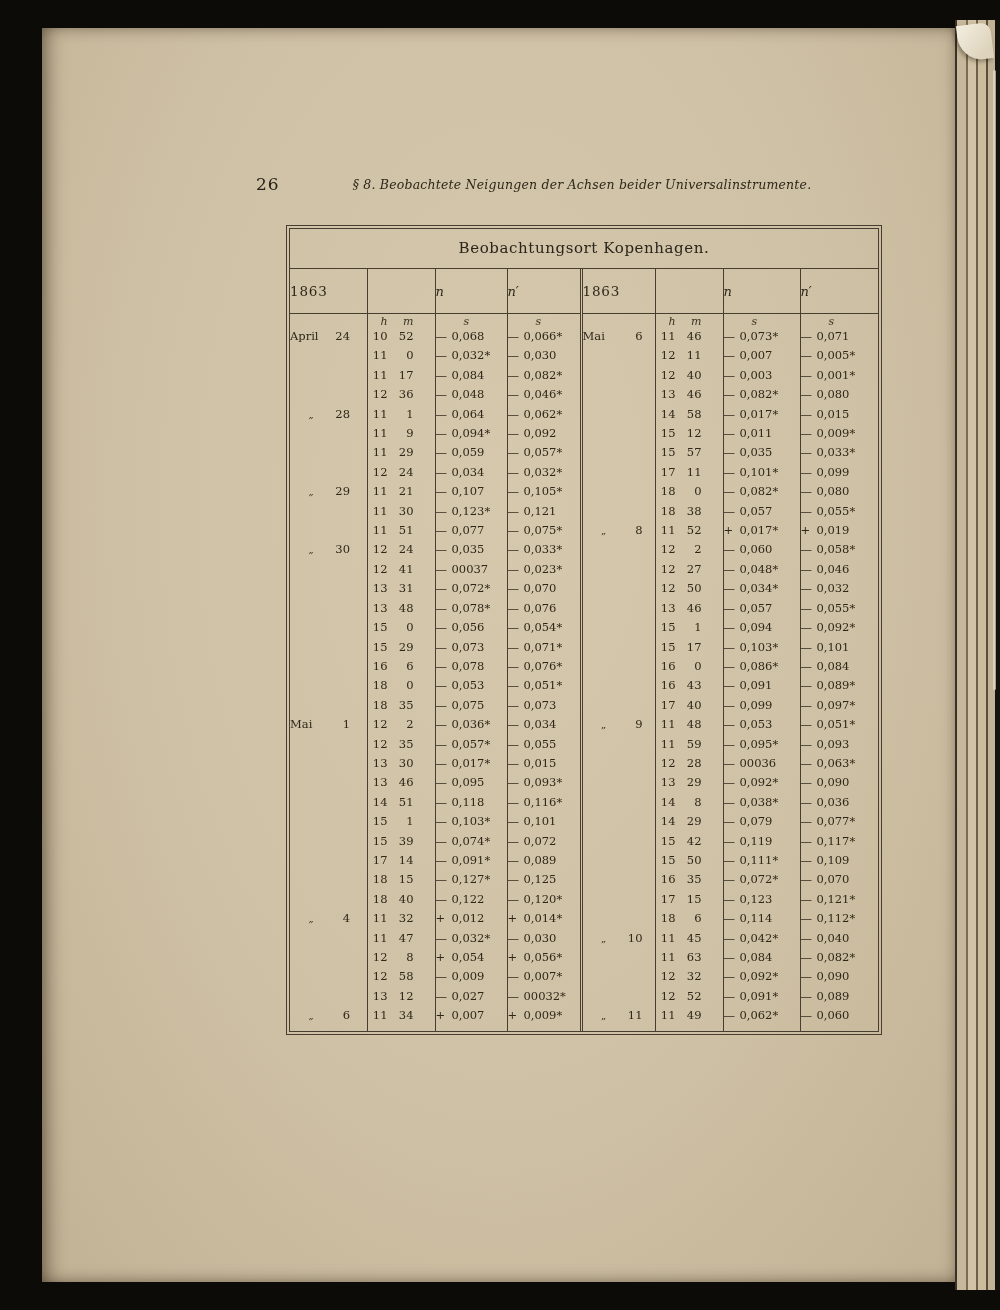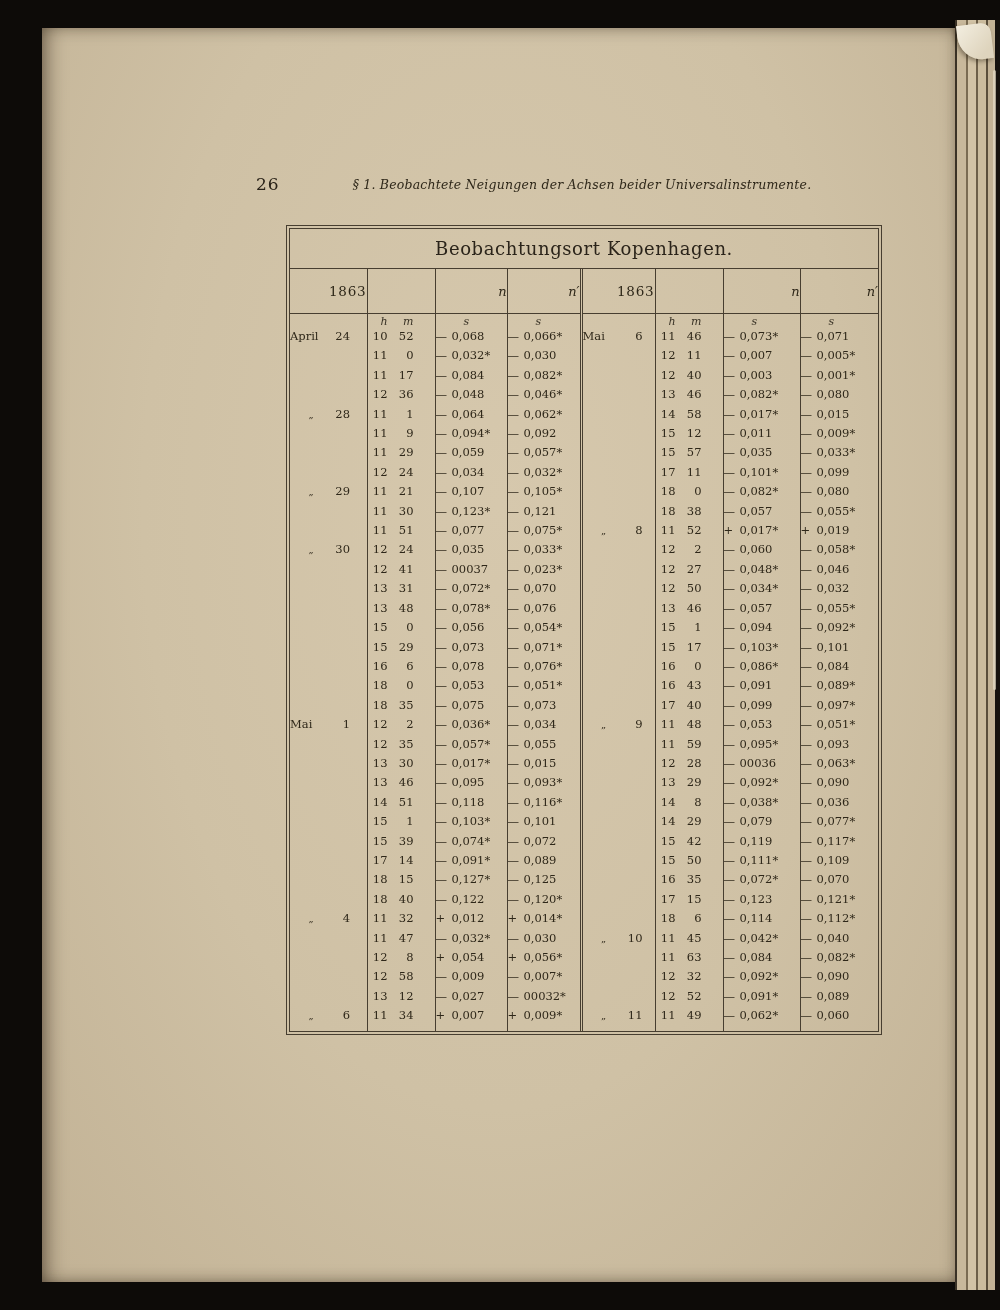--- a/index.html
+++ b/index.html
@@ -49,33 +49,33 @@
   }
   
   .table-frame{
     position:absolute;left:247px;top:200px;width:588px;
     border:1px solid #473e30;
     outline:1px solid #473e30;outline-offset:2px;
     background:transparent;
   }
   .table-title{
     height:39px;line-height:39px;text-align:center;
-    font-size:18px;color:#2b241a;letter-spacing:.6px;
+    font-size:15px;color:#2b241a;letter-spacing:.6px;
     border-bottom:1px solid #473e30;
   }
   table.obs{
     width:100%;border-collapse:collapse;table-layout:fixed;
     color:#2e2719;font-size:11.5px;
   }
   table.obs td,table.obs th{padding:0;font-weight:normal;}
   
   .v{border-left:1px solid #473e30;}
   .vdbl{border-left:3px double #473e30;}
   
-  tr.hdr th{height:44px;border-bottom:1px solid #473e30;text-align:right;vertical-align:middle;}
+  tr.hdr th{height:44px;border-bottom:1px solid #473e30;text-align:left;vertical-align:middle;}
   .year-label{font-size:13.5px;letter-spacing:.8px;}
   .math-label{font-style:italic;font-size:13px;}
   
   tr.units td{height:13px;font-style:italic;font-size:11px;color:#3a3326;vertical-align:bottom;line-height:10px;}
   tr.units .u-n{padding-left:28px;text-align:left;}
   
   tr.body td{height:19.4px;vertical-align:middle;line-height:19.4px;}
   td.c-date{padding-left:9px;}
   .mon{display:inline-block;width:42px;text-align:left;}
   .mon.ditto{text-align:center;font-size:10px;}
@@ -90,21 +90,21 @@
   .vl{display:inline-block;}
   tr.spacer td{height:5px;line-height:5px;}
 </style>
 </head>
 <body>
 
 <div class="scene">
   <div class="page">
 
     <div class="page-number">26</div>
-    <div class="running-header">§ 1.  Beobachtete Neigungen der Achsen beider Universalinstrumente.</div>
+    <div class="running-header">§ 8.  Beobachtete Neigungen der Achsen beider Universalinstrumente.</div>
 
     <div class="table-frame">
       <div class="table-title">Beobachtungsort Kopenhagen.</div>
       <table class="obs">
         <colgroup>
           <col style="width:77px">
             <col style="width:68px">
             <col style="width:72px">
             <col style="width:74px">
           <col style="width:74px">

